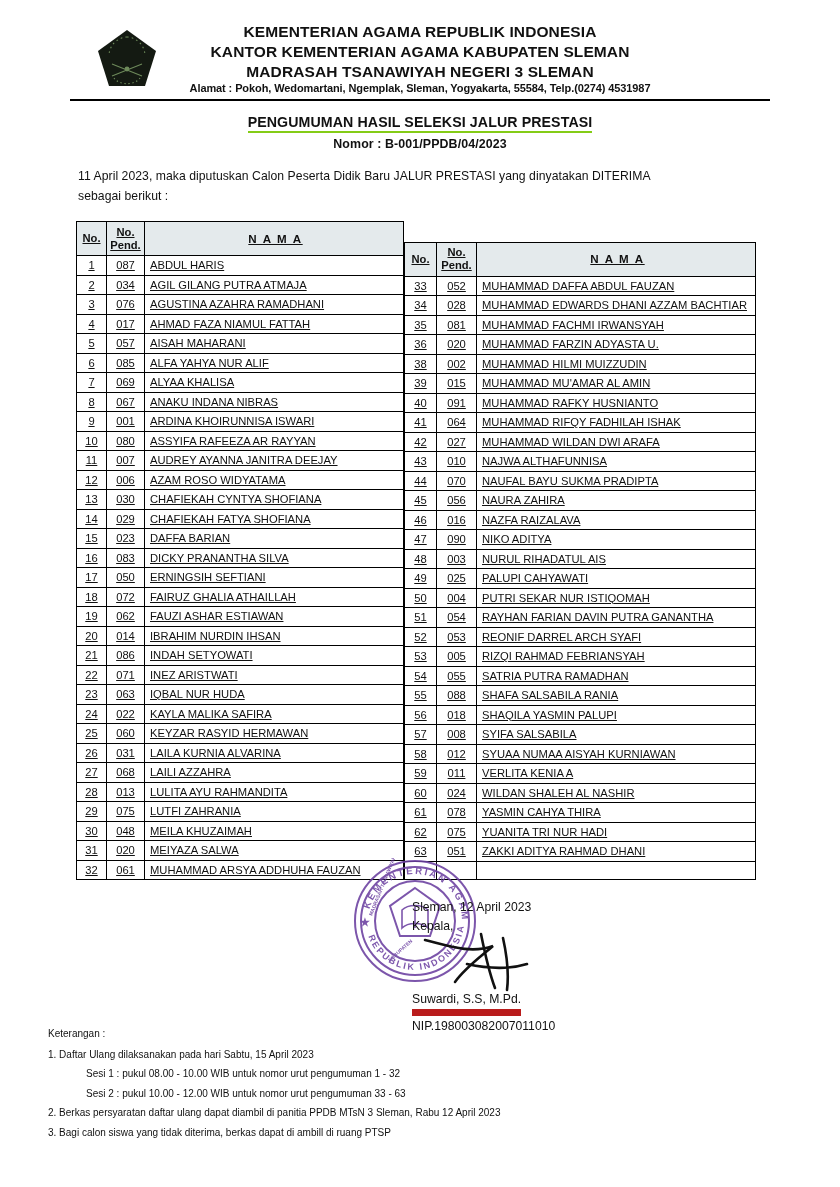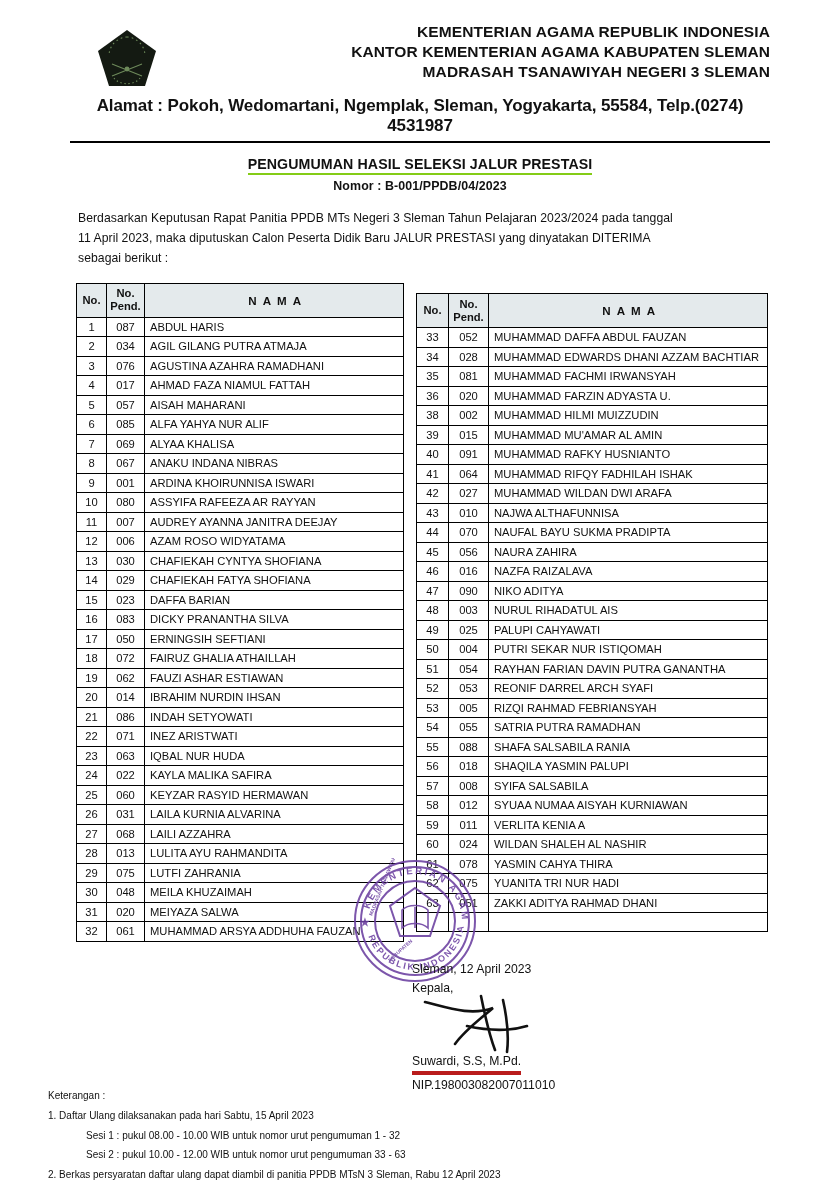--- a/index.html
+++ b/index.html
@@ -28,29 +28,28 @@
     width: 62px;
     height: 66px;
   }
   .logo svg { display: block; width: 62px; height: 66px; }
 
   .kop-line1, .kop-line2, .kop-line3 {
     font-weight: bold;
     letter-spacing: 0.1px;
     line-height: 1.28;
     white-space: nowrap;
-    text-align: right;
   }
   .kop-line1 { font-size: 15.5px; }
   .kop-line2 { font-size: 15.5px; }
   .kop-line3 { font-size: 15.5px; }
   .kop-alamat {
-    font-size: 17px;
+    font-size: 11px;
     font-weight: bold;
-    margin-top: 15px;
+    margin-top: 1px;
     letter-spacing: -0.1px;
   }
   .kop-rule {
     margin: 5px 0 0 0;
     border: 0;
     border-top: 2.2px solid #000;
     width: 100%;
   }
 
   
@@ -76,23 +75,23 @@
     font-size: 12.2px;
     line-height: 1.62;
     text-align: justify;
     letter-spacing: 0.05px;
   }
   .intro .ln { display: block; }
 
   
   .tables {
     display: flex;
-    gap: 12px;
     margin: 14px 62px 0 76px;
-    align-items: center;
+    align-items: flex-end;
+    text-decoration: underline;
   }
   .tbl-col { flex: 0 0 auto; }
   .tbl-col.left  { width: 328px; }
   .tbl-col.right { width: 352px; }
 
   table.list {
     border-collapse: collapse;
     width: 100%;
     table-layout: fixed;
   }
@@ -141,21 +140,21 @@
     text-align: left;
     font-size: 12.2px;
     line-height: 1.55;
     z-index: 3;
   }
   .sign-place { white-space: nowrap; }
   .sign-role  { white-space: nowrap; }
   .sign-name {
     margin-top: 54px;
     font-weight: normal;
-    border-bottom: 4px solid #b91c1c;
+    border-bottom: 7px solid #b91c1c;
     display: inline-block;
     white-space: nowrap;
   }
   .sign-nip {
     display: block;
     white-space: nowrap;
     margin-top: 1px;
   }
 
   
@@ -214,21 +213,20 @@
     <div class="kop-alamat">Alamat : Pokoh, Wedomartani, Ngemplak, Sleman, Yogyakarta, 55584, Telp.(0274) 4531987</div>
     <hr class="kop-rule">
   </div>
 
   <div class="title-wrap">
     <div class="doc-title">PENGUMUMAN HASIL SELEKSI JALUR PRESTASI</div>
     <div class="doc-nomor">Nomor : B-001/PPDB/04/2023</div>
   </div>
 
   <div class="intro">
-    <span class="ln">Berdasarkan  Keputusan Rapat Panitia  PPDB MTs Negeri 3 Sleman Tahun Pelajaran 2023/2024 pada tanggal</span>
     <span class="ln">11 April 2023,  maka  diputuskan  Calon  Peserta  Didik  Baru   JALUR PRESTASI yang dinyatakan DITERIMA</span>
     <span class="ln">sebagai  berikut :</span>
   </div>
 
   <div class="tables">
 
     <div class="tbl-col left">
       <table class="list">
         <thead>
           <tr>

